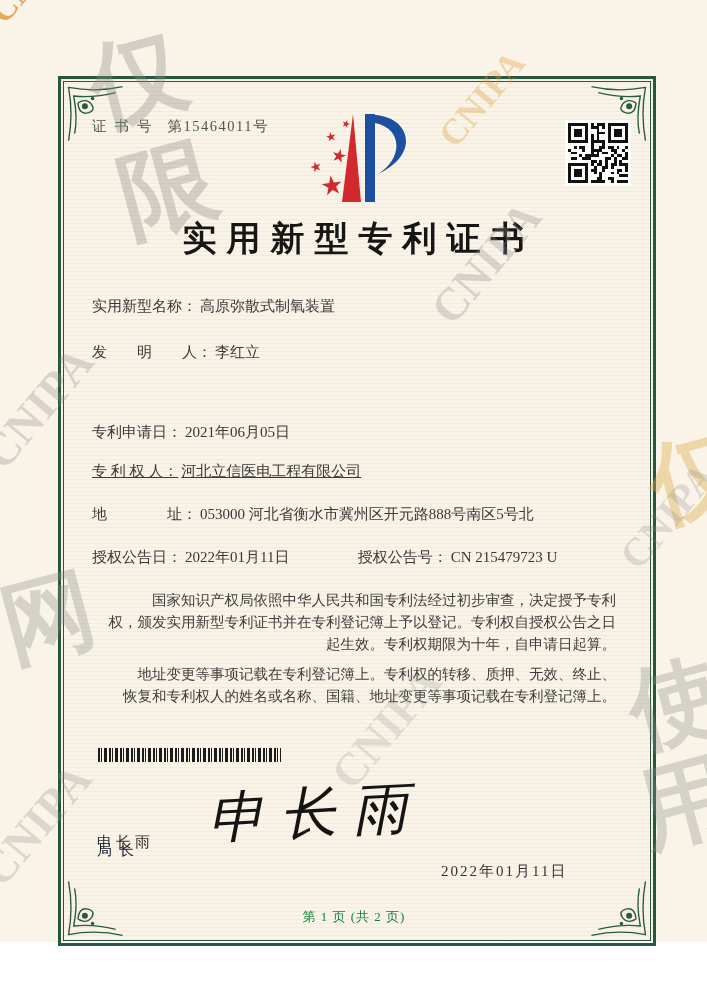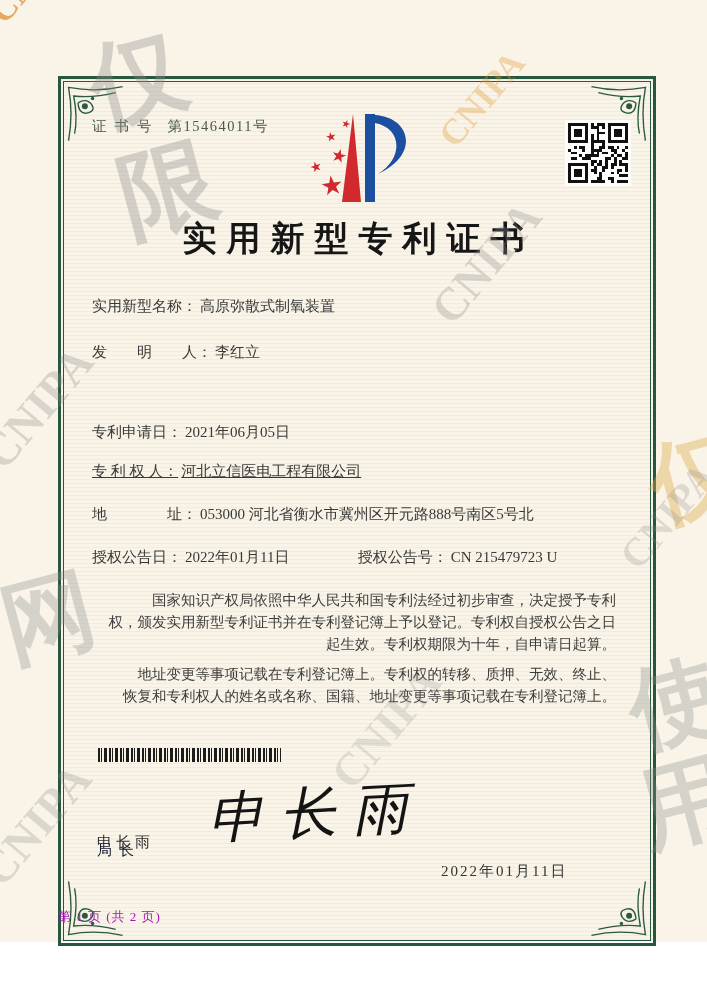--- a/index.html
+++ b/index.html
@@ -27,21 +27,21 @@
   .rg .pair1{display:inline-block;width:262px;}
   .body{position:absolute;left:88px;top:581px;width:536px;font-size:14.5px;line-height:22px;color:#3d3d3d;}
   .body p{margin:8px;text-indent:2em;text-align:right;}
   .barcode{position:absolute;left:98px;top:748px;width:183px;height:14px;
      background:repeating-linear-gradient(90deg,#1c1c1c 0 2px,transparent 2px 3px,#1c1c1c 3px 4px,transparent 4px 6px,#1c1c1c 6px 9px,transparent 9px 11px);}
   .sig-title{position:absolute;left:97px;top:805px;font-size:15px;letter-spacing:7px;color:#0f172a;margin-top:36px;}
   .sig-name{position:absolute;left:97px;top:833px;font-size:15px;letter-spacing:4px;color:#2e2e2e;}
   .sig-script{position:absolute;left:208px;top:776px;font-size:56px;color:#141414;letter-spacing:16px;
       font-style:italic;transform:rotate(-3deg);white-space:nowrap;}
   .sign-date{position:absolute;left:441px;top:862px;font-size:15px;letter-spacing:2px;color:#333;}
-  .page-num{position:absolute;left:58px;width:592px;top:908px;font-size:13px;letter-spacing:1px;color:#a21caf;}
+  .page-num{position:absolute;left:58px;width:592px;top:908px;text-align:center;font-size:13px;letter-spacing:1px;color:#15803d;}
   .footer-note{position:absolute;left:0;right:0;top:949px;text-align:center;font-size:13.5px;letter-spacing:5px;color:#475347;}
   .wm-layer{position:absolute;inset:0;pointer-events:none;z-index:50;}
   .wm{position:absolute;font-weight:bold;transform-origin:left top;white-space:nowrap;
       font-family:"Liberation Serif","DejaVu Serif",serif;}
 </style>
 </head>
 <body>
 
 <div class="page">
 

